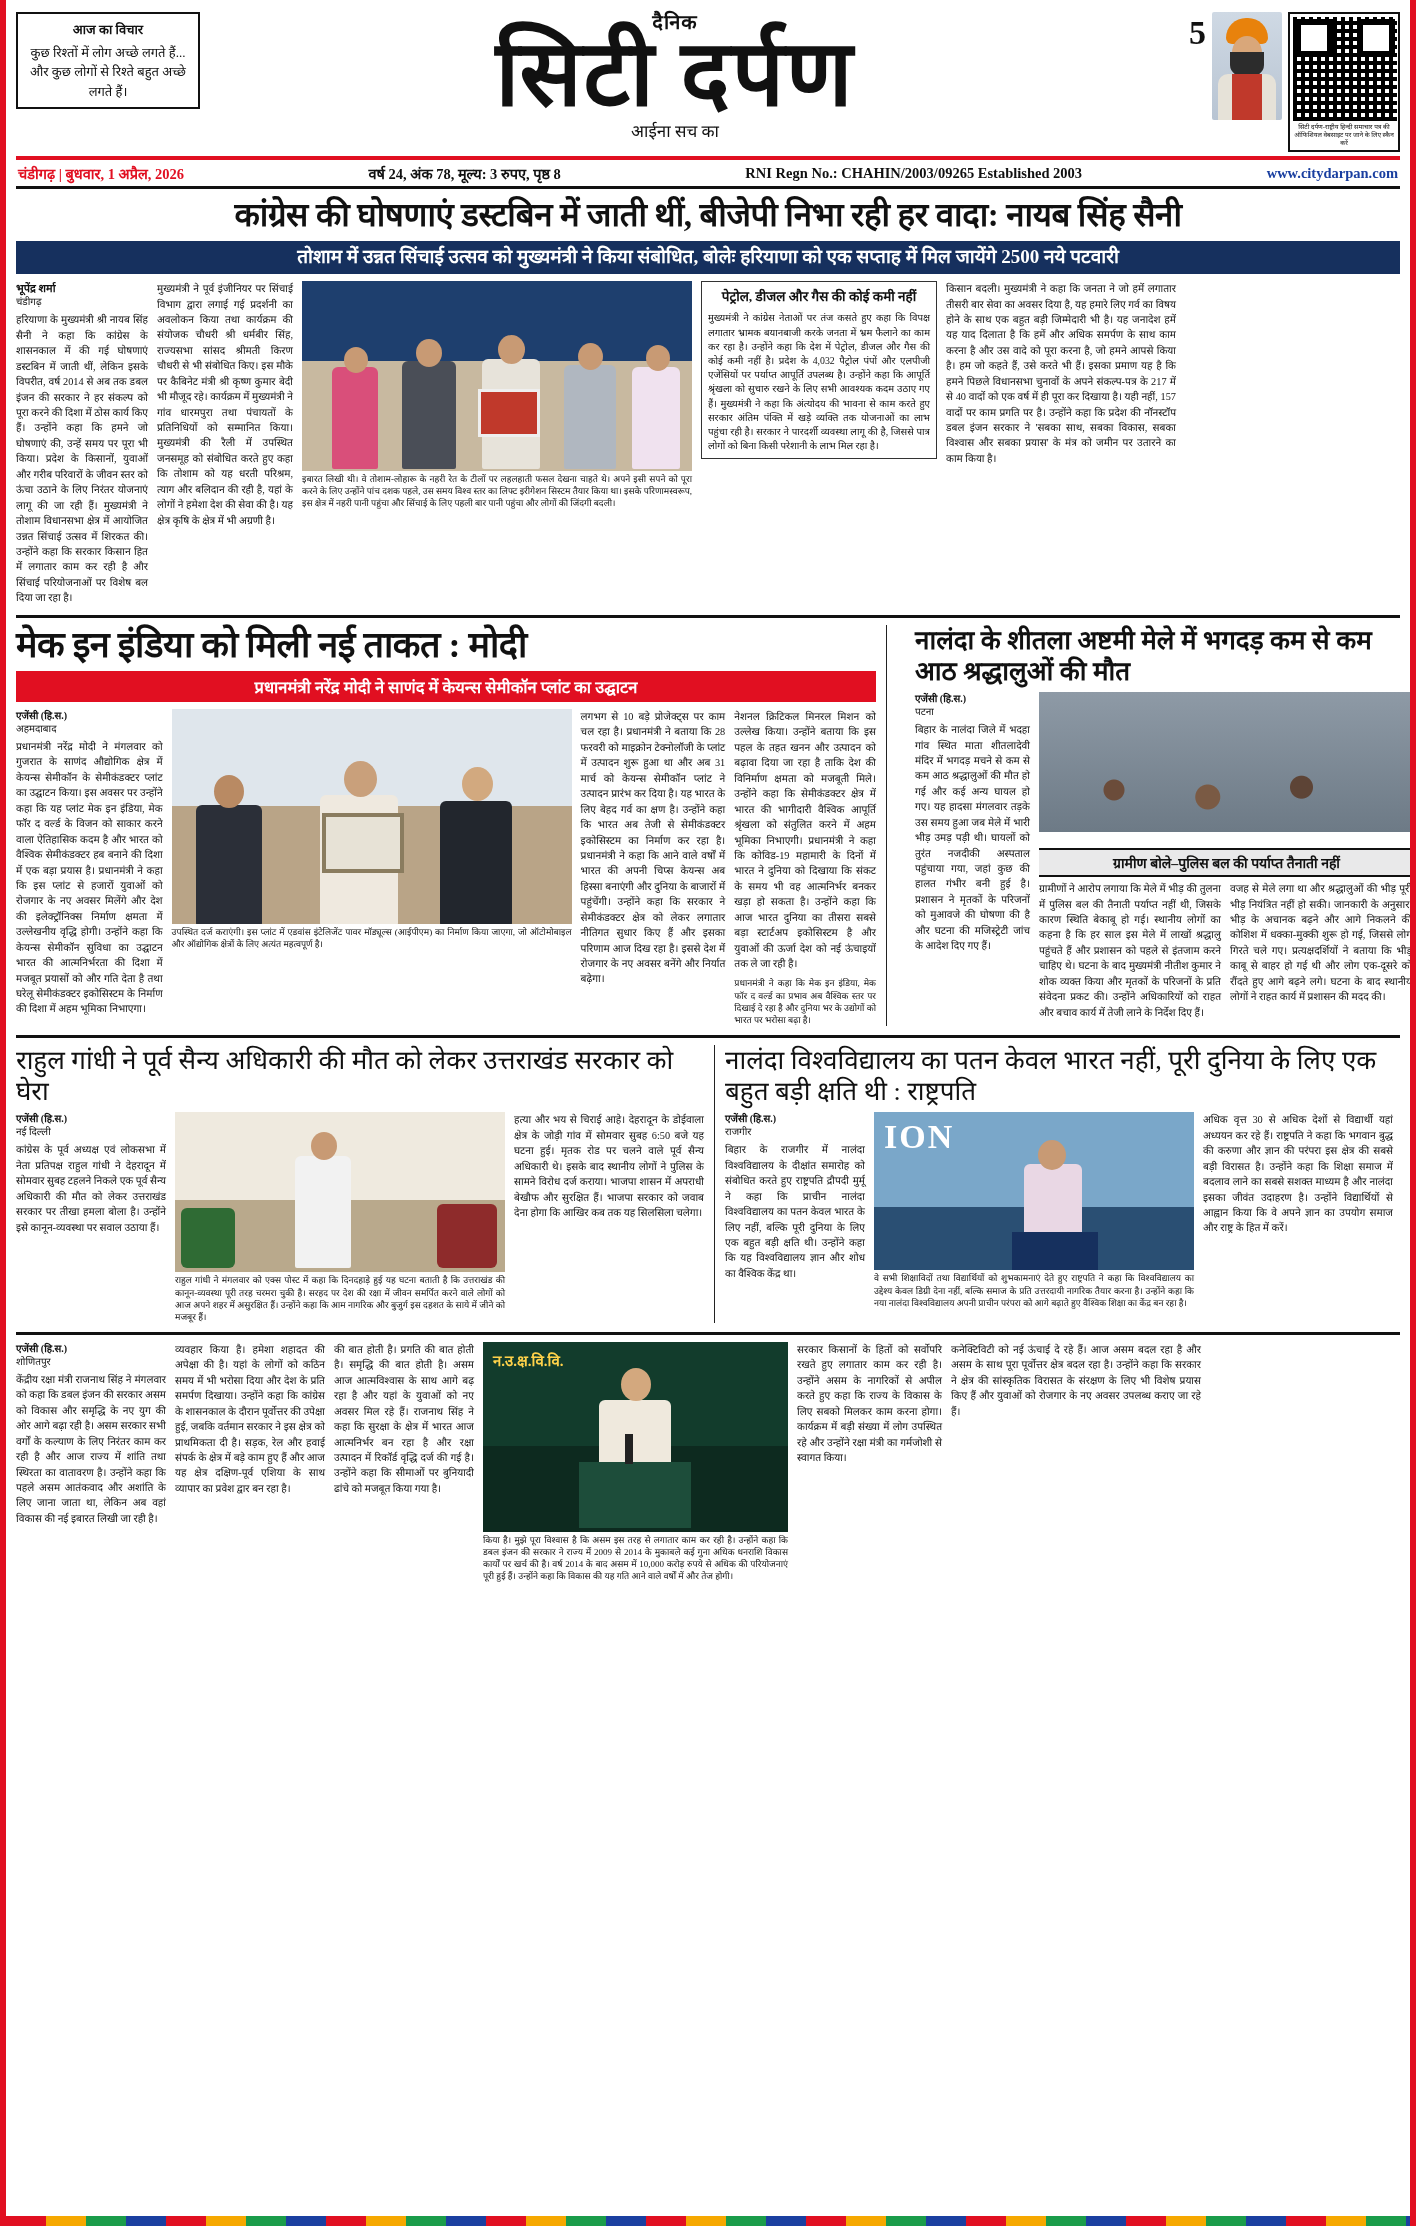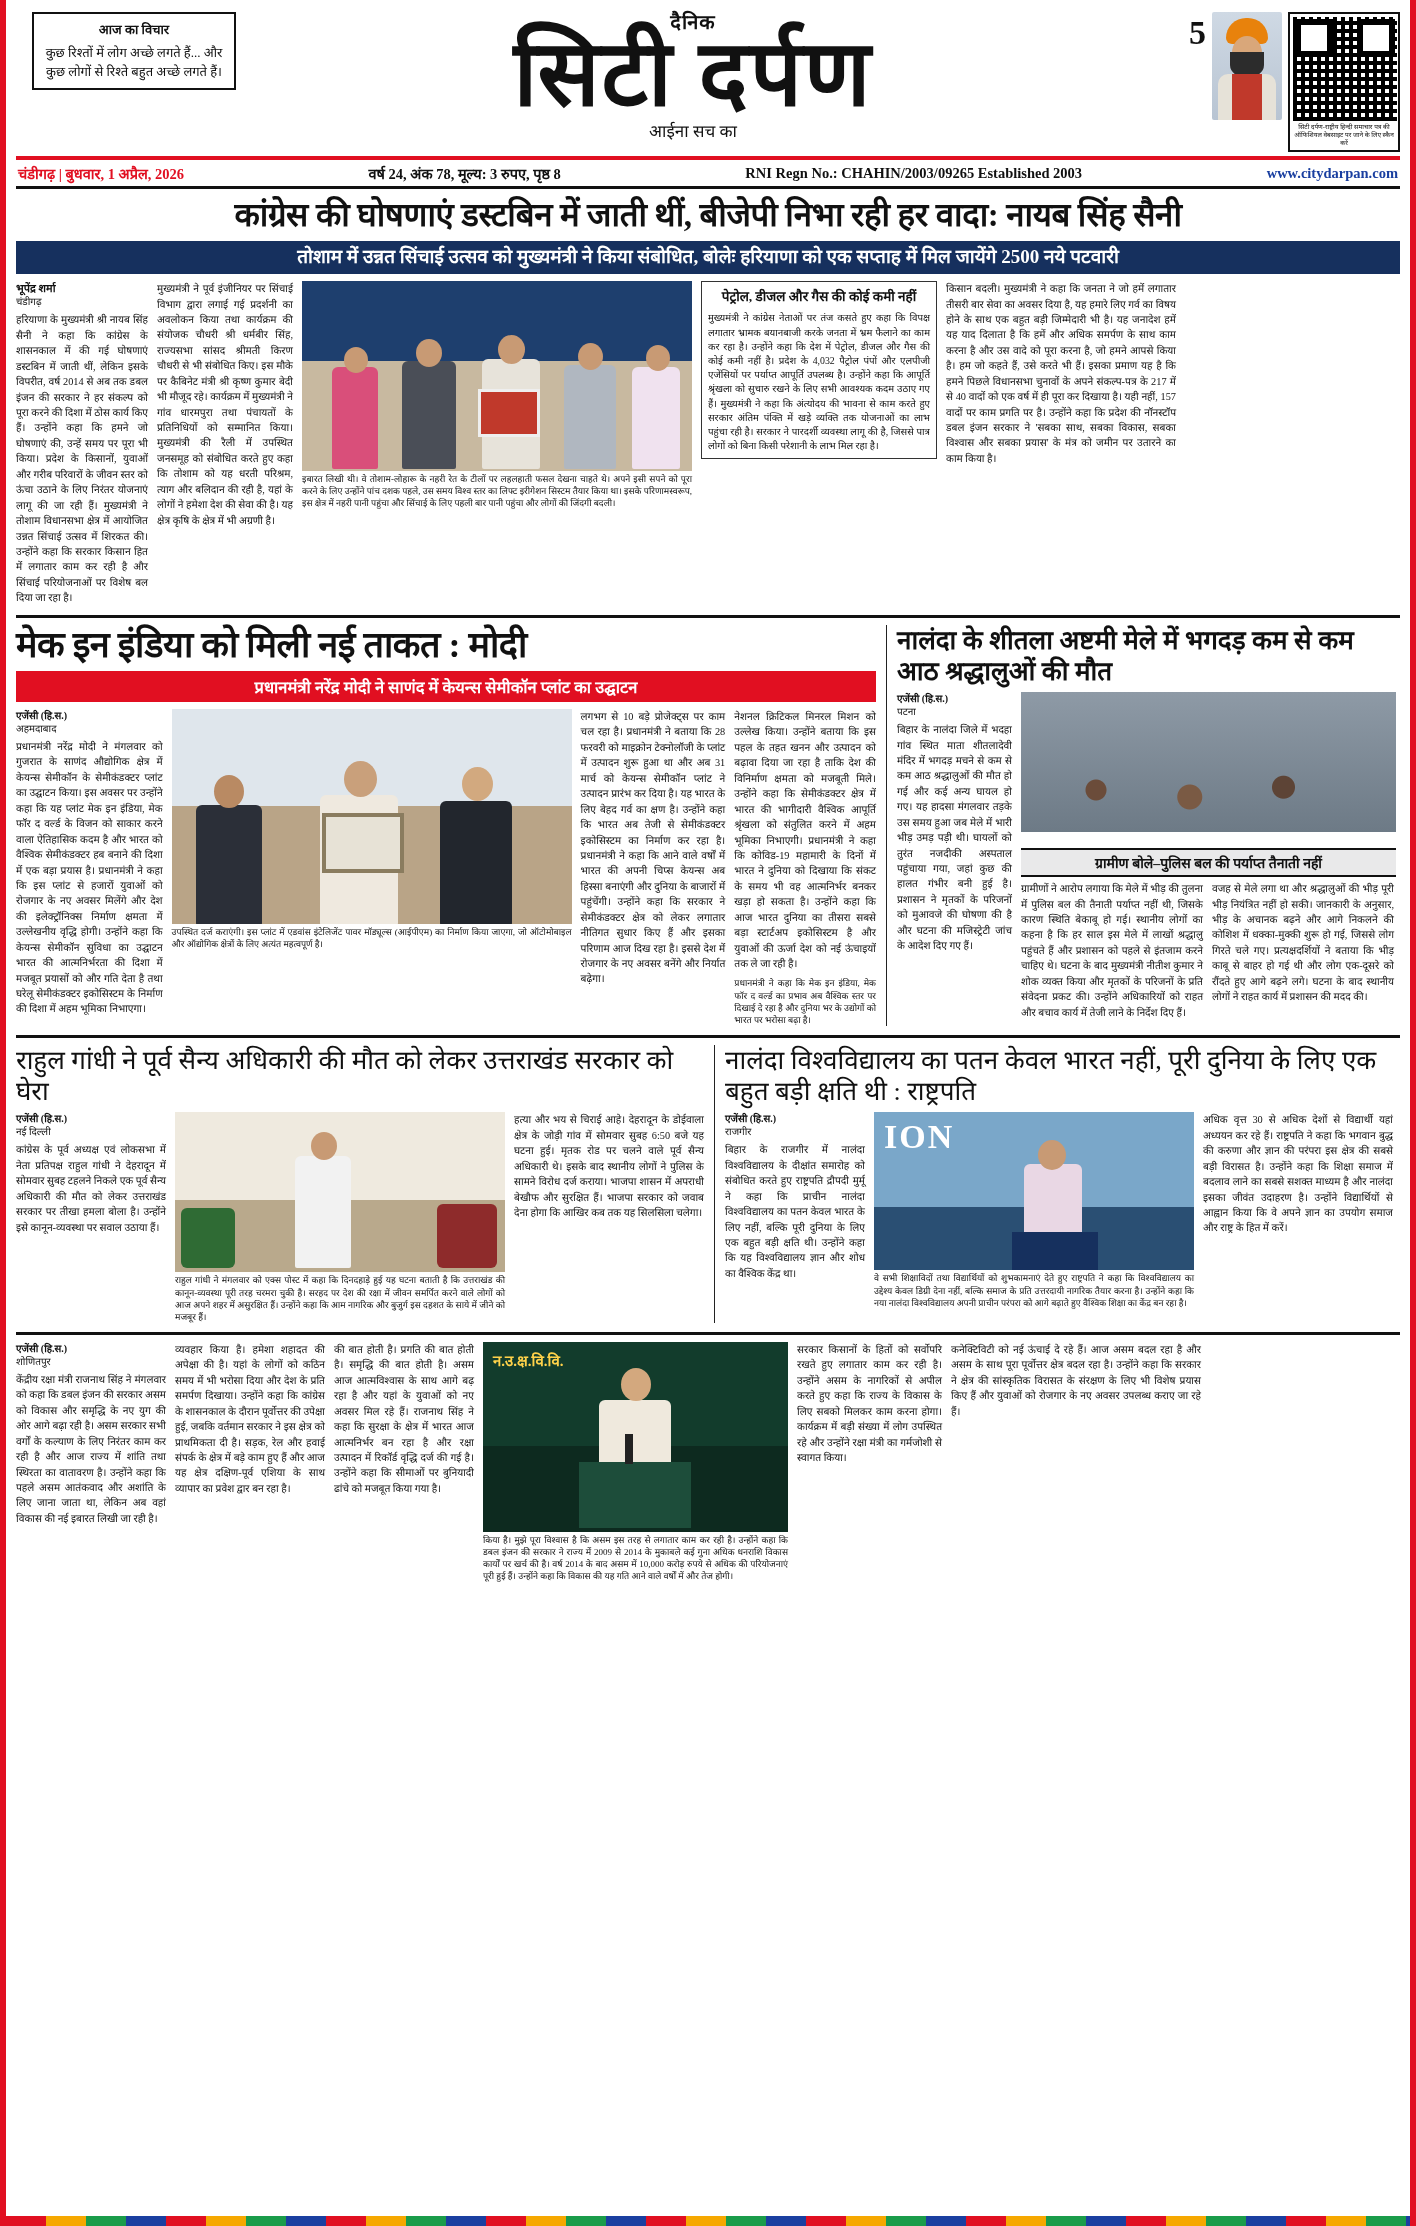--- a/index.html
+++ b/index.html
@@ -3,21 +3,21 @@
 <meta charset="utf-8">
 <style>
   html,body{margin:0;padding:0;background:#ffffff;}
   body{width:1416px;height:2226px;font-family:"Liberation Serif",serif;color:#111;}
   .page{width:1416px;height:2226px;position:relative;overflow:hidden;background:#fff;
         border-left:6px solid #e10f21;border-right:6px solid #e10f21;box-sizing:border-box;}
   .inner{padding:6px 10px 0 10px;}
 
   
   .masthead{display:flex;align-items:flex-start;justify-content:space-between;gap:8px;padding-top:6px;}
-  .thought-box{width:204px;border:2px solid #111;padding:6px 8px;box-sizing:border-box;text-align:center;font-size:13px;line-height:1.5;margin-left:16px;}
+  .thought-box{width:184px;border:2px solid #111;padding:6px 8px;box-sizing:border-box;text-align:center;font-size:13px;line-height:1.5;}
   .thought-title{font-weight:bold;font-size:13px;margin-bottom:3px;}
   .logo-wrap{flex:1;text-align:center;position:relative;}
   .logo-small{font-size:20px;font-weight:bold;letter-spacing:1px;line-height:1;}
   .logo-main{font-size:92px;font-weight:bold;line-height:0.92;letter-spacing:2px;}
   .logo-tag{font-size:17px;margin-top:2px;text-align:center;}
   .right-block{width:250px;display:flex;align-items:flex-start;justify-content:flex-end;gap:6px;}
   .page-num{font-size:34px;font-weight:bold;line-height:1;margin-top:4px;}
   .cm-photo{width:70px;height:108px;border-radius:2px;position:relative;overflow:hidden;background:linear-gradient(#cfd9e4,#b8c4d2);}
   .cm-photo .turban{position:absolute;left:14px;top:6px;width:42px;height:26px;background:#e8820c;border-radius:20px 20px 6px 6px;}
   .cm-photo .face{position:absolute;left:20px;top:24px;width:30px;height:34px;background:#d9a77a;border-radius:50% 50% 45% 45%;}
@@ -194,21 +194,21 @@
         <div class="col" style="width:148px">
           <div>लगभग से 10 बड़े प्रोजेक्ट्स पर काम चल रहा है। प्रधानमंत्री ने बताया कि 28 फरवरी को माइक्रोन टेक्नोलॉजी के प्लांट में उत्पादन शुरू हुआ था और अब 31 मार्च को केयन्स सेमीकॉन प्लांट ने उत्पादन प्रारंभ कर दिया है। यह भारत के लिए बेहद गर्व का क्षण है। उन्होंने कहा कि भारत अब तेजी से सेमीकंडक्टर इकोसिस्टम का निर्माण कर रहा है। प्रधानमंत्री ने कहा कि आने वाले वर्षों में भारत की अपनी चिप्स केयन्स अब हिस्सा बनाएंगी और दुनिया के बाजारों में पहुंचेंगी। उन्होंने कहा कि सरकार ने सेमीकंडक्टर क्षेत्र को लेकर लगातार नीतिगत सुधार किए हैं और इसका परिणाम आज दिख रहा है। इससे देश में रोजगार के नए अवसर बनेंगे और निर्यात बढ़ेगा।</div>
         </div>
         <div class="col" style="width:145px">
           <div>नेशनल क्रिटिकल मिनरल मिशन को उल्लेख किया। उन्होंने बताया कि इस पहल के तहत खनन और उत्पादन को बढ़ावा दिया जा रहा है ताकि देश की विनिर्माण क्षमता को मजबूती मिले। उन्होंने कहा कि सेमीकंडक्टर क्षेत्र में भारत की भागीदारी वैश्विक आपूर्ति श्रृंखला को संतुलित करने में अहम भूमिका निभाएगी। प्रधानमंत्री ने कहा कि कोविड-19 महामारी के दिनों में भारत ने दुनिया को दिखाया कि संकट के समय भी वह आत्मनिर्भर बनकर खड़ा हो सकता है। उन्होंने कहा कि आज भारत दुनिया का तीसरा सबसे बड़ा स्टार्टअप इकोसिस्टम है और युवाओं की ऊर्जा देश को नई ऊंचाइयों तक ले जा रही है।</div>
           <div class="cap" style="margin-top:4px">प्रधानमंत्री ने कहा कि मेक इन इंडिया, मेक फॉर द वर्ल्ड का प्रभाव अब वैश्विक स्तर पर दिखाई दे रहा है और दुनिया भर के उद्योगों को भारत पर भरोसा बढ़ा है।</div>
         </div>
       </div>
     </div>
 
-    <div style="width:510px;border-left:1px solid #222;padding-left:10px">
+    <div style="width:510px;border-left:1px solid #222;padding-left:28px">
       <div class="h2b">नालंदा के शीतला अष्टमी मेले में भगदड़ कम से कम आठ श्रद्धालुओं की मौत</div>
       <div class="cols" style="margin-top:5px">
         <div class="col" style="width:115px">
           <div class="byline">
             <span style="font-weight:bold">एजेंसी (हि.स.)</span>
             <span>पटना</span>
           </div>
           <div>बिहार के नालंदा जिले में भदहा गांव स्थित माता शीतलादेवी मंदिर में भगदड़ मचने से कम से कम आठ श्रद्धालुओं की मौत हो गई और कई अन्य घायल हो गए। यह हादसा मंगलवार तड़के उस समय हुआ जब मेले में भारी भीड़ उमड़ पड़ी थी। घायलों को तुरंत नजदीकी अस्पताल पहुंचाया गया, जहां कुछ की हालत गंभीर बनी हुई है। प्रशासन ने मृतकों के परिजनों को मुआवजे की घोषणा की है और घटना की मजिस्ट्रेटी जांच के आदेश दिए गए हैं।</div>
         </div>
         <div style="width:375px">

